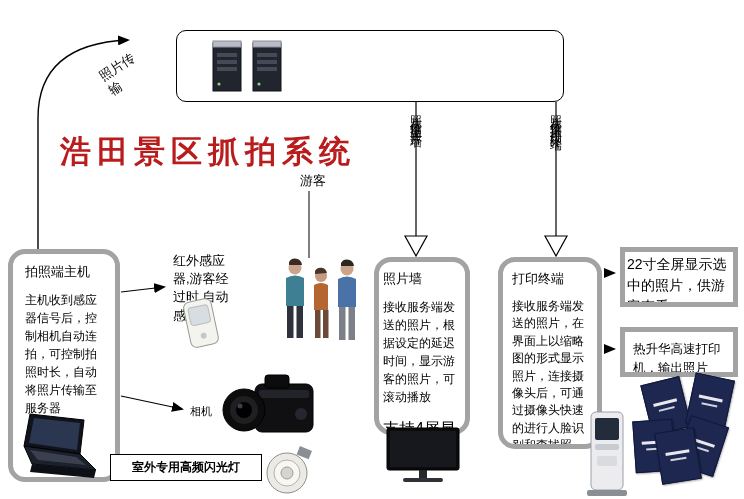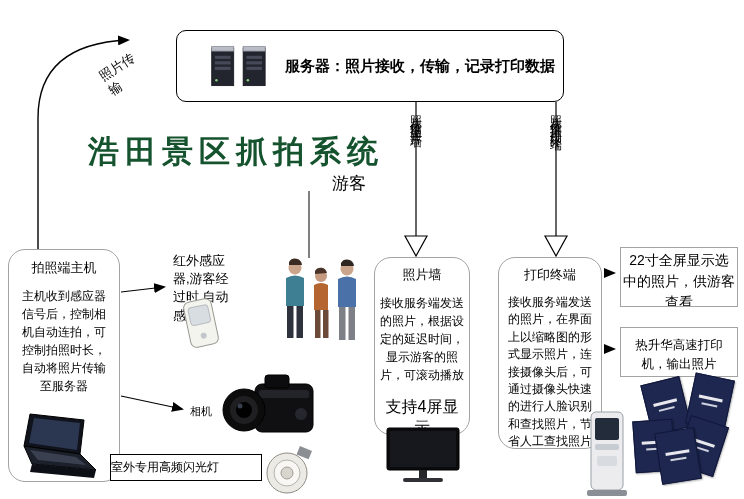--- a/index.html
+++ b/index.html
@@ -13,34 +13,34 @@
   
   .server-box {
     position:absolute; left:176px; top:30px; width:388px; height:72px;
     border:1px solid #000; border-radius:10px; background:#fff;
     display:flex; align-items:center; gap:12px; padding:0 8px 0 30px; box-sizing:border-box;
   }
   .server-label { font-weight:700; font-size:15px; white-space:nowrap; }
 
   
   .main-title {
-    position:absolute; left:88px; top:131px; font-size:31px; font-weight:700;
-    color:#14532d; letter-spacing:6px; white-space:nowrap;text-align:center;
+    position:absolute; left:60px; top:131px; font-size:31px; font-weight:700;
+    color:#b91c1c; letter-spacing:6px; white-space:nowrap;text-align:center;
   }
 
   
   .photo-transfer-label {
     position:absolute; left:102px; top:56px; width:46px; font-size:13px;
     line-height:1.3; transform:rotate(-33deg); transform-origin:center;
   }
 
   
   .node {
-    position:absolute; border:1px solid #a3a3a3; background:#fff;
-    box-sizing:border-box; overflow:hidden;text-align:center;
+    position:absolute; border:5px solid #a3a3a3; background:#fff;
+    box-sizing:border-box; overflow:hidden;
   }
   .rounded { border-radius:17px; }
   .node-title { font-size:13px; margin-bottom:10px; }
   .node-body  { font-size:12px; line-height:1.5; }
   .node-note  { font-size:16px; margin-top:13px; }
 
   .capture-host   { left:8px;   top:249px; width:112px; height:233px; padding:9px 12px; }
   .photo-wall     { left:374px; top:257px; width:96px;  height:178px; padding:8px 4px; }
   .print-terminal { left:498px; top:257px; width:104px; height:192px; padding:8px 9px; }
   .print-terminal .node-body { line-height:1.45; }
@@ -49,27 +49,27 @@
     left:620px; top:247px; width:118px; height:60px; padding:2px;
     font-size:14px; line-height:1.5;
   }
   .printer-note {
     left:620px; top:327px; width:118px; height:50px; padding:8px;
     font-size:12.5px; line-height:1.5;
   }
 
   
   .infrared-text { position:absolute; left:173px; top:252px; width:68px; font-size:13px; line-height:1.4; }
-  .tourist-label { position:absolute; left:300px; top:172px; font-size:17px;margin-left:32px; }
+  .tourist-label { position:absolute; left:300px; top:172px; font-size:13px; }
   .camera-label  { position:absolute; left:190px; top:404px; font-size:11px; }
 
   .flash-box {
     position:absolute; left:110px; top:454px; width:152px; height:27px;
     border:1px solid #000; background:#fff; box-sizing:border-box;
-    display:flex; align-items:center; justify-content:flex-start; font-size:12px;
+    display:flex; align-items:center; justify-content:center; font-size:12px;font-weight:bold;
   }
 
   
   .vtext {
     position:absolute; writing-mode:vertical-rl; text-orientation:upright;
     font-size:12px; letter-spacing:3px;
   }
   .v1 { left:407px; top:105px; }
   .v2 { left:547px; top:105px; }
 
@@ -131,21 +131,20 @@
       </g>
       <g transform="translate(40,0)">
         <rect x="6" y="6" width="28" height="48" fill="#23252e" stroke="#101218"></rect>
         <rect x="6" y="4" width="28" height="6" fill="#b9bcc6" stroke="#8d909b"></rect>
         <rect x="10" y="16" width="20" height="4" fill="#464a58"></rect>
         <rect x="10" y="23" width="20" height="4" fill="#464a58"></rect>
         <rect x="10" y="30" width="20" height="4" fill="#464a58"></rect>
         <circle cx="12" cy="47" r="1.6" fill="#86d47a"></circle>
       </g>
     </svg>
-    <span class="server-label">服务器：照片接收，传输，记录打印数据</span>
   </div>
 
   <div class="main-title">浩田景区抓拍系统</div>
 
   <div class="photo-transfer-label">照片传输</div>
 
   <div class="node rounded capture-host">
     <div class="node-title">拍照端主机</div>
     <div class="node-body">主机收到感应器信号后，控制相机自动连拍，可控制拍照时长，自动将照片传输至服务器</div>
   </div>

